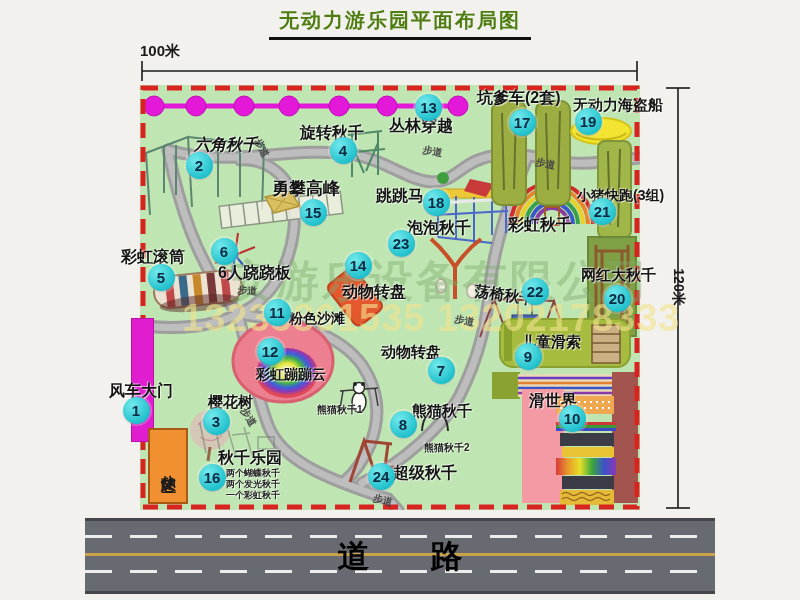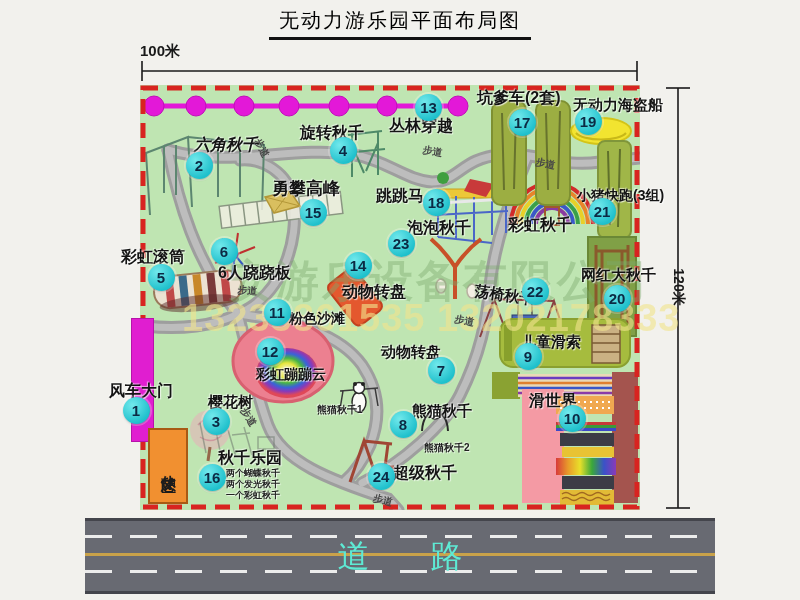--- a/index.html
+++ b/index.html
@@ -1,19 +1,19 @@
 <!DOCTYPE html>
 <html><head>
 <meta charset="utf-8">
 <style>
   html,body{margin:0;padding:0;}
   body{width:800px;height:600px;background:#f2f1ed;font-family:"Liberation Sans",sans-serif;position:relative;overflow:hidden;}
   .stage{position:absolute;left:0;top:0;width:800px;height:600px;}
   
-  .title{position:absolute;left:50%;top:7px;transform:translateX(-50%);font-size:20px;font-weight:400;letter-spacing:2px;color:#000000;border-bottom:3px solid #111;padding:0 10px 3px 10px;white-space:nowrap;}
+  .title{position:absolute;left:50%;top:7px;transform:translateX(-50%);font-size:20px;font-weight:700;letter-spacing:2px;color:#4d7c0f;border-bottom:3px solid #111;padding:0 10px 3px 10px;white-space:nowrap;}
   
   .dimh-label{position:absolute;left:140px;top:42px;width:500px;text-align:left;font-size:15px;font-weight:700;color:#191919;}
   .dimh-svg{position:absolute;left:140px;top:60px;}
   .dimv-svg{position:absolute;left:662px;top:82px;}
   .dimv-label{position:absolute;left:648px;top:278px;width:60px;text-align:center;font-size:14px;font-weight:700;color:#191919;transform:rotate(90deg);}
   
   .map{position:absolute;left:140px;top:85px;width:500px;height:425px;background:#bfe5b2;}
   .deco{position:absolute;left:0;top:0;z-index:1;}
   .wm-company{position:absolute;left:88px;top:167px;z-index:6;font-size:44px;font-weight:700;letter-spacing:3px;color:rgba(125,170,110,0.42);white-space:nowrap;}
   .wm-phone{position:absolute;left:42px;top:212px;z-index:6;font-size:38px;font-weight:700;letter-spacing:1px;color:rgba(240,228,140,0.62);white-space:nowrap;}
@@ -23,21 +23,21 @@
   .map-label.walkway{color:#474747;font-weight:700;text-shadow:none;}
   .badge{position:absolute;width:27px;height:27px;border-radius:50%;background:radial-gradient(circle at 35% 30%,#72e9ec,#1fc0cc 72%);color:#0b2a44;font-size:15px;font-weight:700;line-height:27px;text-align:center;box-shadow:0 0 0 2px rgba(255,255,255,.28),0 1px 2px rgba(0,0,0,.3);}
   
   .gate{position:absolute;left:131px;top:318px;width:21px;height:122px;background:#e01ed0;border:1px solid #b812aa;z-index:9;}
   .rest{position:absolute;left:148px;top:428px;width:36px;height:72px;background:#f19030;border:2px solid #a85a14;z-index:9;display:flex;align-items:center;justify-content:center;}
   .rest span{writing-mode:vertical-rl;font-size:15px;font-weight:700;color:#1c1c1c;letter-spacing:2px;}
   
   .road{position:absolute;left:85px;top:518px;width:630px;height:70px;background:#686a72;border-top:3px solid #44454c;border-bottom:3px solid #44454c;z-index:2;}
   .road-dash{position:absolute;left:0;width:100%;height:3px;background:repeating-linear-gradient(90deg,#ececec 0 27px,rgba(0,0,0,0) 27px 45px);}
   .road-yellow{position:absolute;left:0;top:32px;width:100%;height:3px;background:#c9a24a;}
-  .road-label{position:absolute;left:0;top:14px;width:100%;text-align:center;font-size:32px;font-weight:400;color:#5eead4;letter-spacing:26px;text-indent:26px;}
+  .road-label{position:absolute;left:0;top:14px;width:100%;text-align:center;font-size:32px;font-weight:700;color:#000000;letter-spacing:26px;text-indent:26px;}
 </style>
 </head>
 <body>
 
 <div class="stage">
 
   <div class="title">无动力游乐园平面布局图</div>
 
   <div class="dimh-label">100米</div>
   <svg class="dimh-svg" width="500" height="22">

